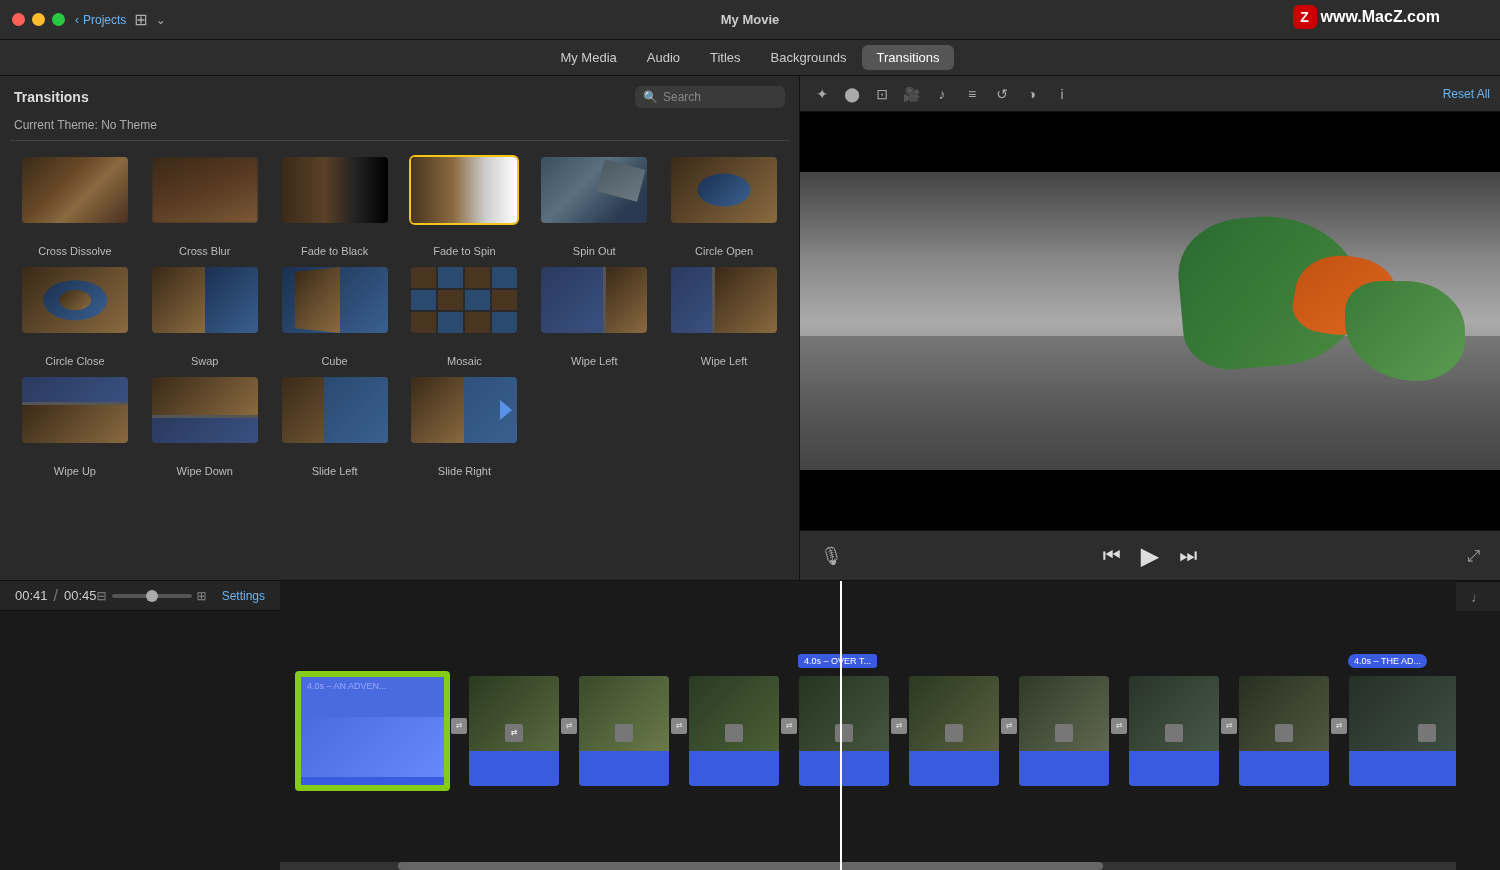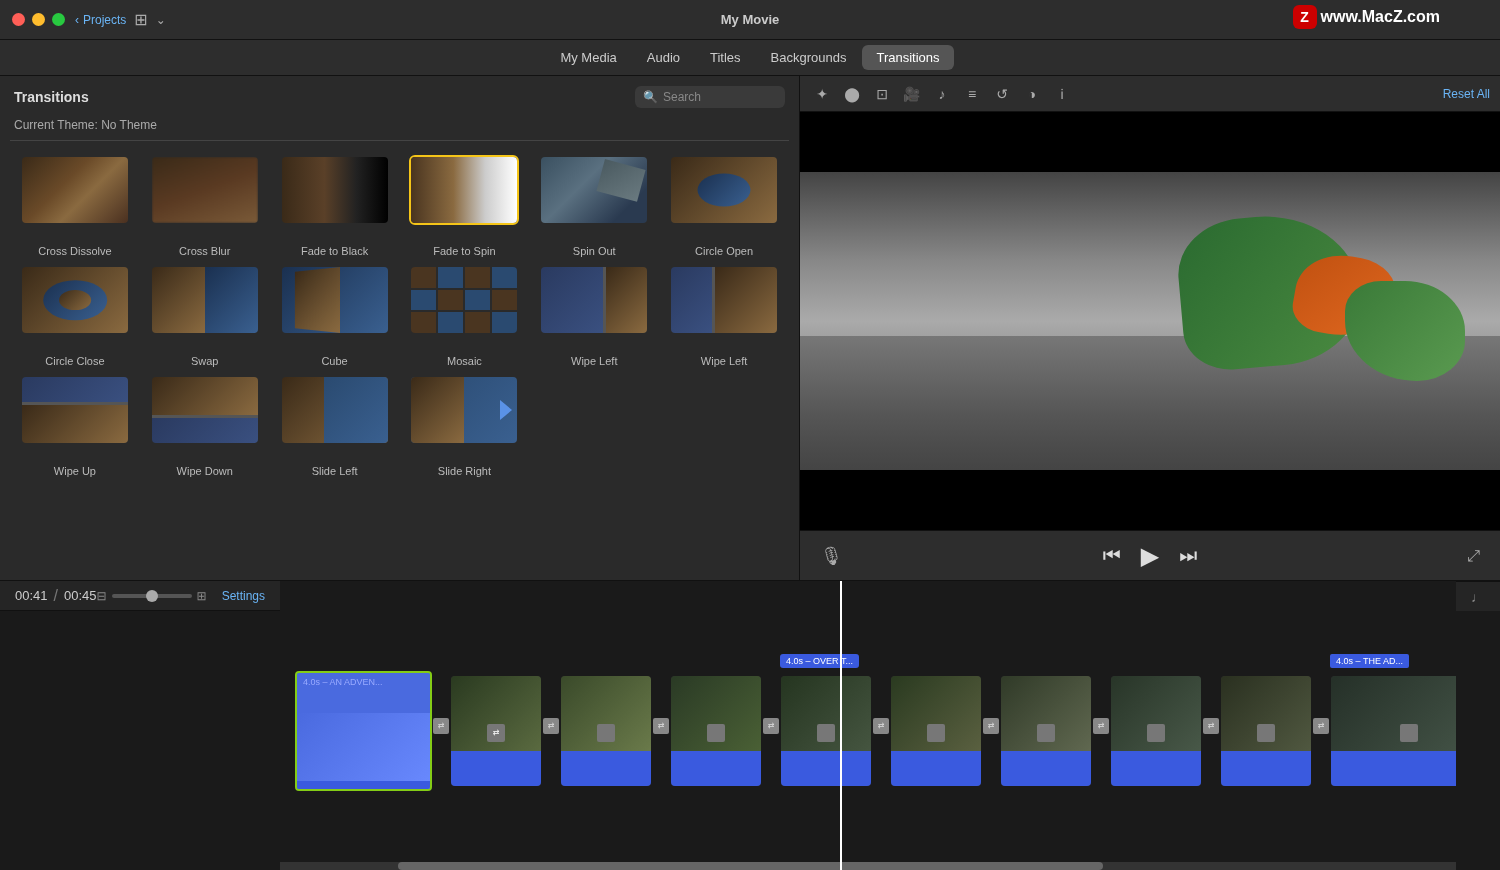--- a/index.html
+++ b/index.html
@@ -373,23 +373,23 @@
       z-index: 10;
     }
     .clip-item {
       position: relative;
       height: 120px;
       border-radius: 4px;
       overflow: hidden;
       flex-shrink: 0;
     }
     .clip-first {
-      width: 137px;
+      width: 155px;
       background: #22c55e;
-      border: 2px solid #84cc16;
+      border: 6px solid #84cc16;
     }
     .clip-first-top {
       background: #4a6adf;
       height: 40px;
       padding: 4px 6px;
       font-size: 10px;
       color: #fff;
     }
     .clip-first-video {
       height: 80px;
@@ -872,21 +872,21 @@
         <div class="clip-video-thumb" style="background:linear-gradient(135deg,#2a3020,#505840);"></div>
         <div class="clip-audio-bar"></div>
         <div style="position:absolute;bottom:40%;left:50%;transform:translateX(-50%);width:18px;height:18px;background:#777;border-radius:2px;"></div>
       </div>
 
       <div class="transition-marker">
         <div class="transition-icon">⇄</div>
       </div>
 
       <div style="position:relative;margin-top:10px;">
-        <div style="position:absolute;top:-22px;left:0;background:#3a5adf;color:white;font-size:9px;padding:2px 6px;border-radius:2px;white-space:nowrap;">4.0s – THE AD...</div>
+        <div style="position:absolute;top:-22px;left:0;background:#3a5adf;color:white;font-size:9px;padding:2px 6px;border-radius:7px;white-space:nowrap;">4.0s – THE AD...</div>
         <div class="clip-regular" style="margin-top:0;width:155px;">
           <div class="clip-video-thumb" style="background:linear-gradient(135deg,#253028,#455548);"></div>
           <div class="clip-audio-bar"></div>
           <div style="position:absolute;bottom:40%;left:50%;transform:translateX(-50%);width:18px;height:18px;background:#777;border-radius:2px;"></div>
         </div>
       </div>
 
       <div class="transition-marker">
         <div class="transition-icon">⇄</div>
       </div>

